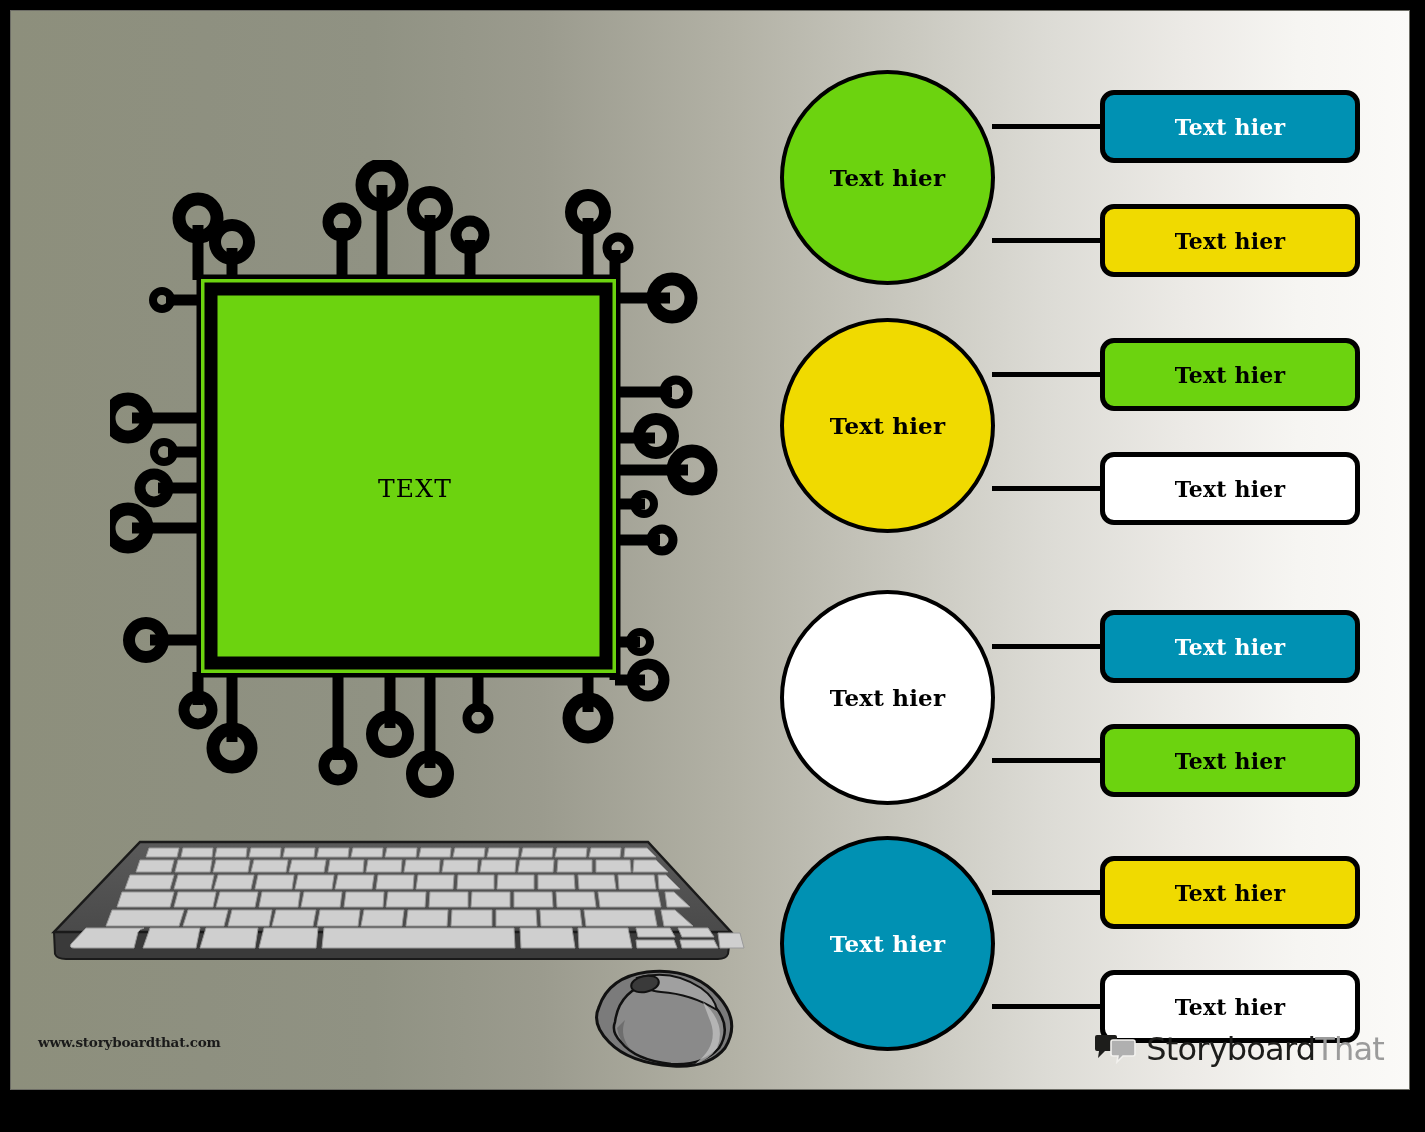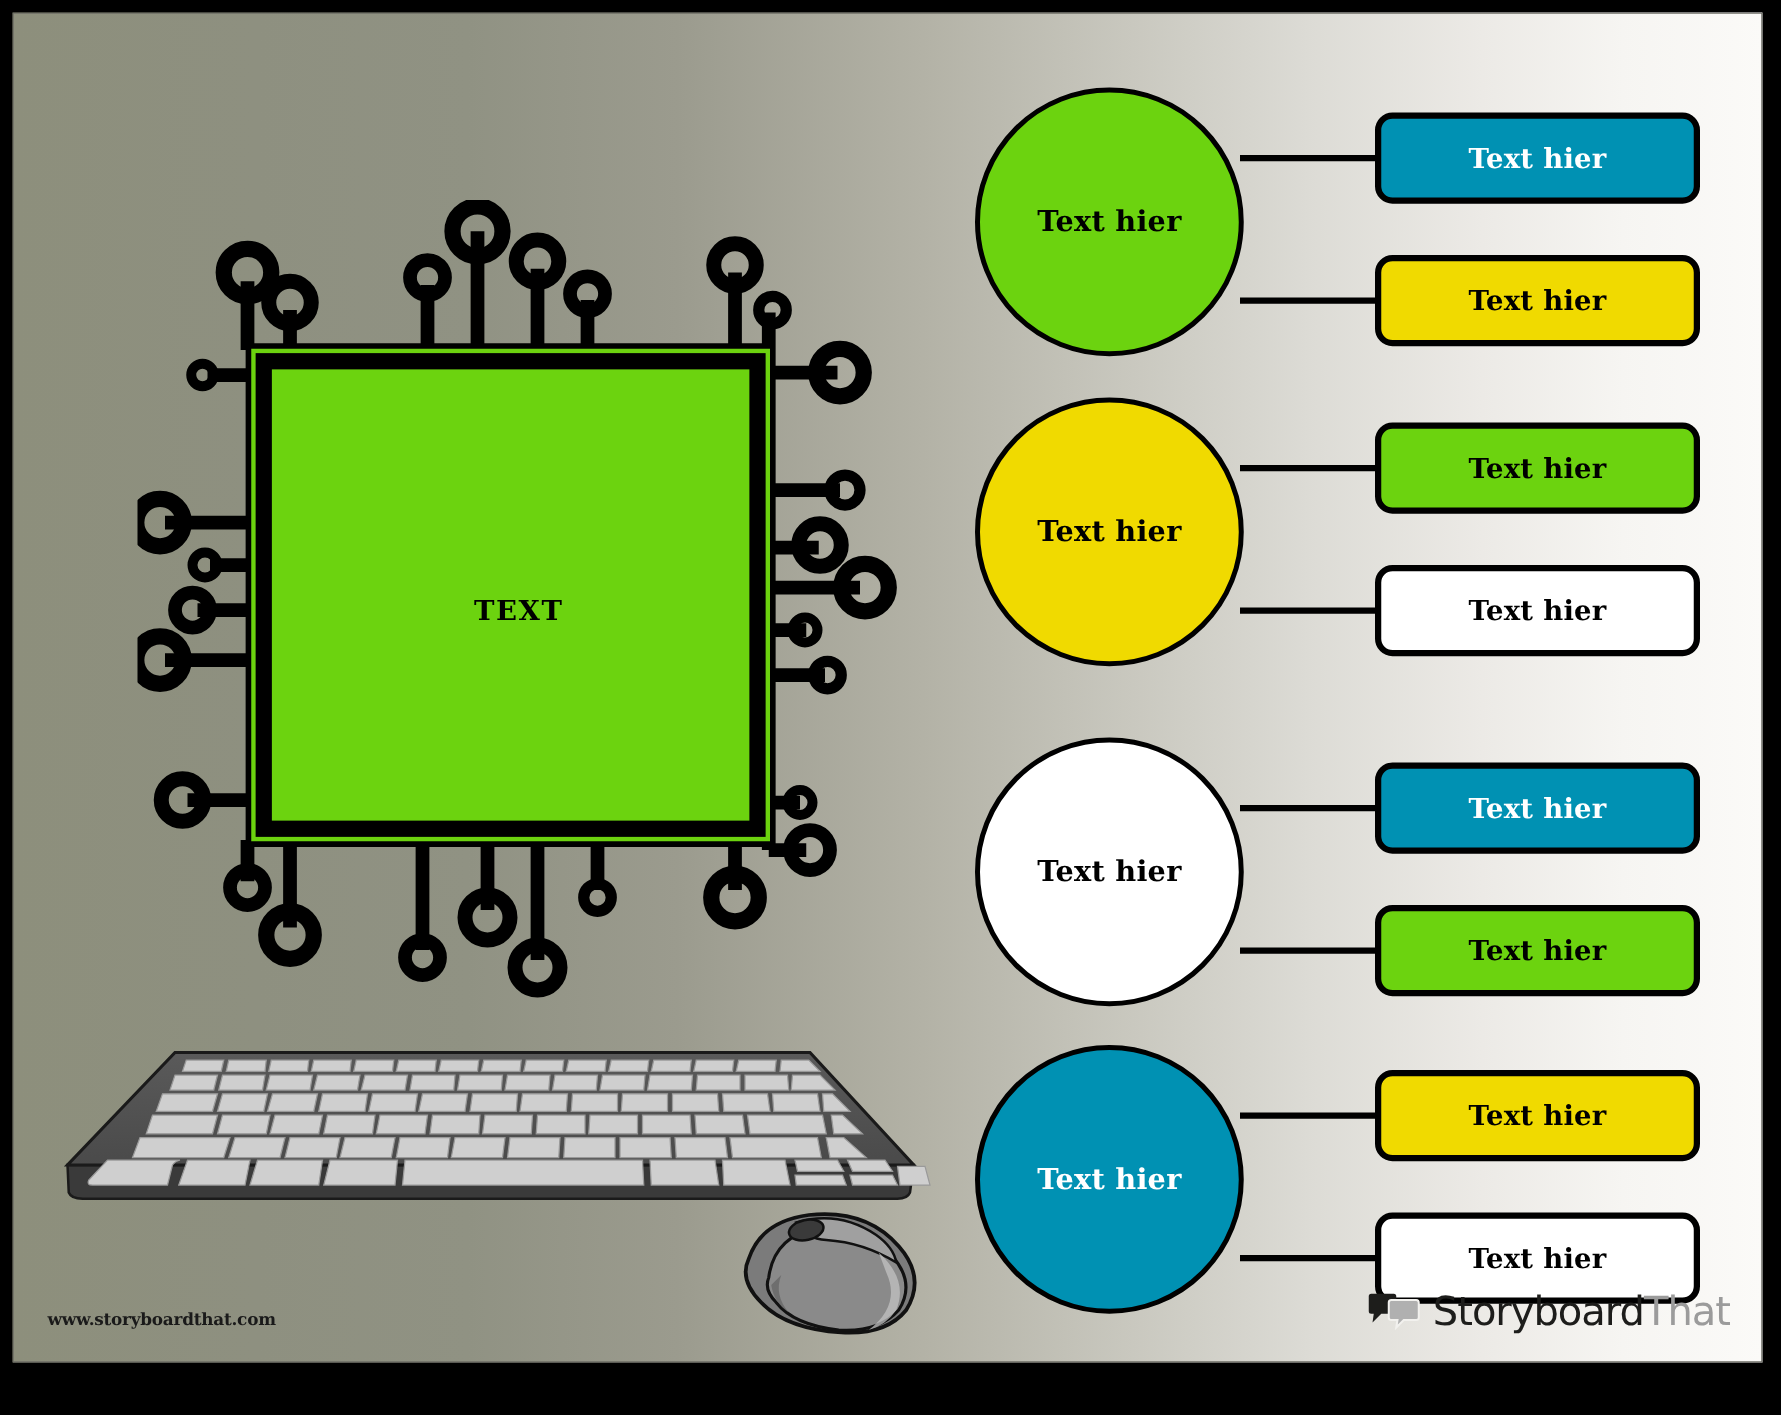--- a/index.html
+++ b/index.html
@@ -22,21 +22,21 @@
   
   #chip-wrap{position:absolute;left:100px;top:150px;width:620px;height:640px;}
   #chip-wrap svg{display:block;}
   #chip-label{
     position:absolute;left:0;top:0;width:620px;height:640px;
     display:flex;align-items:center;justify-content:center;
     pointer-events:none;
   }
   #chip-label span{
     font-family:"DejaVu Serif", serif;
-    font-weight:bold;font-size:22px;letter-spacing:1.2px;color:#000;
+    font-weight:normal;font-size:25px;letter-spacing:1.2px;color:#000;
     transform:translate(-5px,-5px);
     margin-top:27px;
   }
 
   
   #keyboard{position:absolute;left:30px;top:818px;width:705px;height:140px;}
 
   
   #mouse{position:absolute;left:575px;top:952px;width:165px;height:110px;}
 
@@ -59,21 +59,21 @@
     display:flex;align-items:center;justify-content:center;
   }
   .box span{
     font-family:"DejaVu Serif", serif;
     font-weight:bold;font-size:22px;letter-spacing:.2px;
   }
   .conn{position:absolute;left:222px;width:110px;height:5px;background:#000;}
 
   
   #watermark{
-    position:absolute;left:28px;bottom:26px;
+    position:absolute;left:28px;bottom:40px;
     font-family:"DejaVu Serif", serif;
     font-weight:bold;font-size:13.5px;color:#1a1a1a;letter-spacing:-.2px;
   }
   #brand{
     position:absolute;right:26px;bottom:22px;
     display:flex;align-items:center;gap:9px;
   }
   #brand .bwords{font-family:"DejaVu Sans", sans-serif;font-size:32px;letter-spacing:-.8px;}
   #brand .bdark{color:#1d1d1b;}
   #brand .bgray{color:#9b9b9b;}

